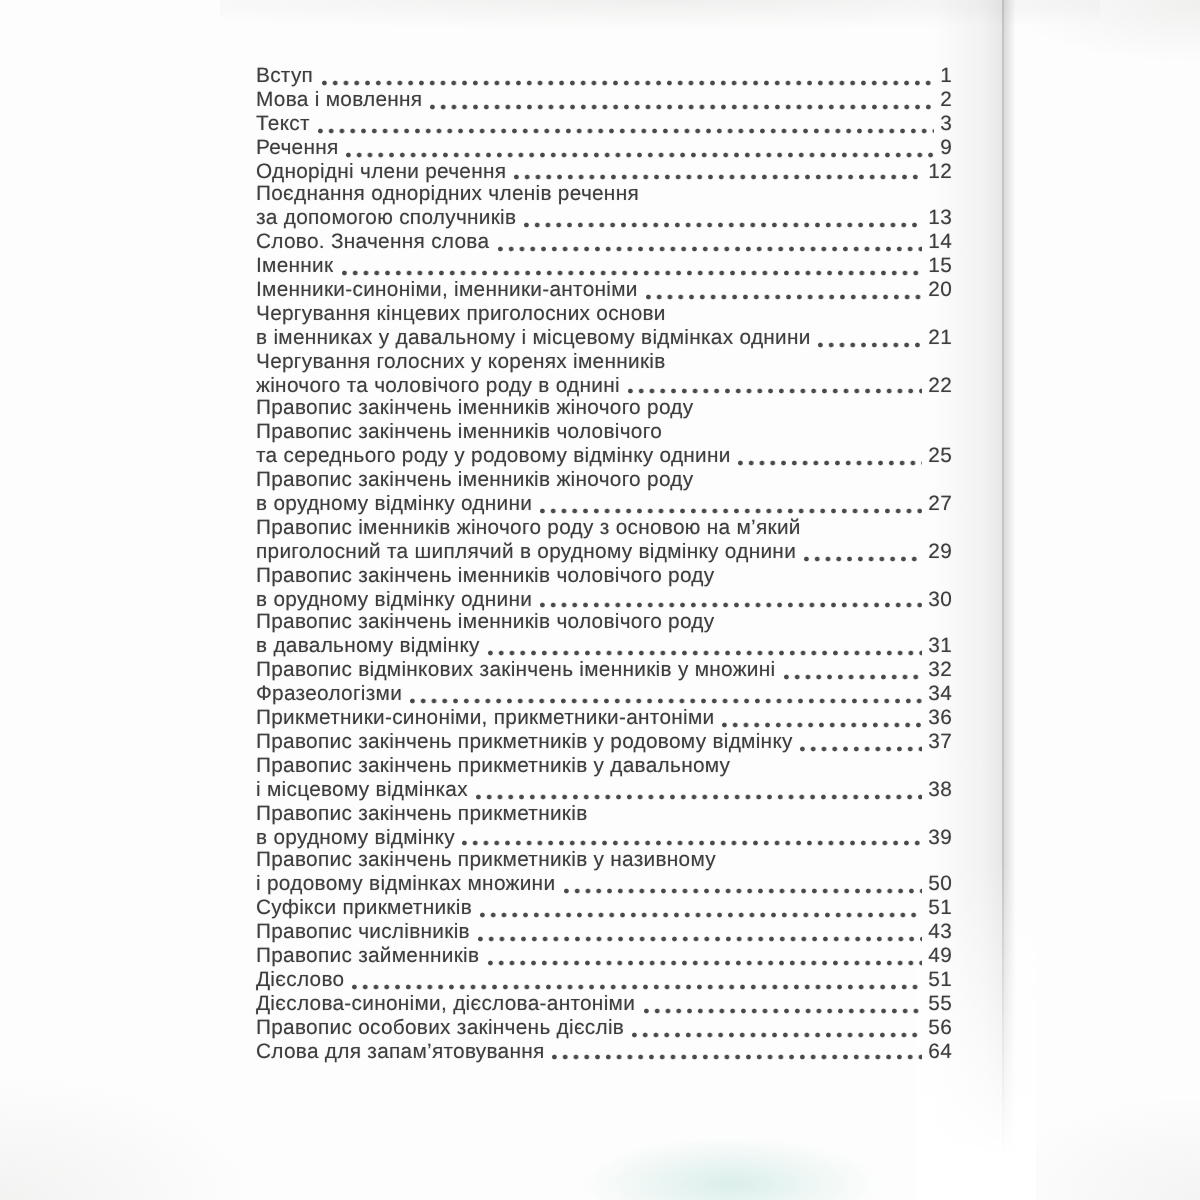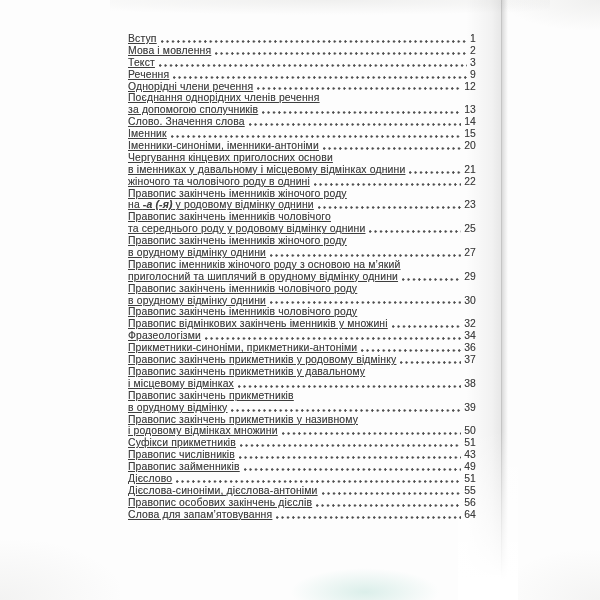--- a/index.html
+++ b/index.html
@@ -51,21 +51,21 @@
     letter-spacing: 0.15px;
     text-shadow: 0 0 0.5px rgba(70,70,70,0.45);
   }
   .row {
     display: flex;
     align-items: baseline;
     height: 11.9px;
     line-height: 11.9px;
     white-space: nowrap;
   }
-  .lbl { flex: 0 0 auto; text-decoration: underline; }
+  .lbl { flex: 0 0 auto; }
   .dots {
     flex: 1 1 auto;
     align-self: flex-end;
     height: 3px;
     margin: 0 3px 2px 4px;
     background-image: radial-gradient(circle at 1.2px 1.5px, #4a4a4a 0.95px, rgba(0,0,0,0) 1.4px);
     background-size: 5.4px 3px;
     background-repeat: repeat-x;
   }
   .pg { flex: 0 0 auto; }
@@ -134,33 +134,31 @@
       </div>
       <div class="row">
         <span class="lbl">Чергування кінцевих приголосних основи</span>
       </div>
       <div class="row">
         <span class="lbl">в іменниках у давальному і місцевому відмінках однини</span>
         <span class="dots"></span>
         <span class="pg">21</span>
       </div>
       <div class="row">
+        <span class="lbl">Чергування голосних у коренях іменників</span>
+      </div>
+      <div class="row">
         <span class="lbl">жіночого та чоловічого роду в однині</span>
         <span class="dots"></span>
         <span class="pg">22</span>
       </div>
       <div class="row">
         <span class="lbl">Правопис закінчень іменників жіночого роду</span>
       </div>
       <div class="row">
-        <span class="lbl"><span>на </span><span class="bi">-а (-я)</span><span> у родовому відмінку однини</span></span>
-        <span class="dots"></span>
-        <span class="pg">23</span>
-      </div>
-      <div class="row">
         <span class="lbl">Правопис закінчень іменників чоловічого</span>
       </div>
       <div class="row">
         <span class="lbl">та середнього роду у родовому відмінку однини</span>
         <span class="dots"></span>
         <span class="pg">25</span>
       </div>
       <div class="row">
         <span class="lbl">Правопис закінчень іменників жіночого роду</span>
       </div>
@@ -180,20 +178,25 @@
       <div class="row">
         <span class="lbl">Правопис закінчень іменників чоловічого роду</span>
       </div>
       <div class="row">
         <span class="lbl">в орудному відмінку однини</span>
         <span class="dots"></span>
         <span class="pg">30</span>
       </div>
       <div class="row">
         <span class="lbl">Правопис закінчень іменників чоловічого роду</span>
+      </div>
+      <div class="row">
+        <span class="lbl">в давальному відмінку</span>
+        <span class="dots"></span>
+        <span class="pg">31</span>
       </div>
       <div class="row">
         <span class="lbl">Правопис відмінкових закінчень іменників у множині</span>
         <span class="dots"></span>
         <span class="pg">32</span>
       </div>
       <div class="row">
         <span class="lbl">Фразеологізми</span>
         <span class="dots"></span>
         <span class="pg">34</span>

